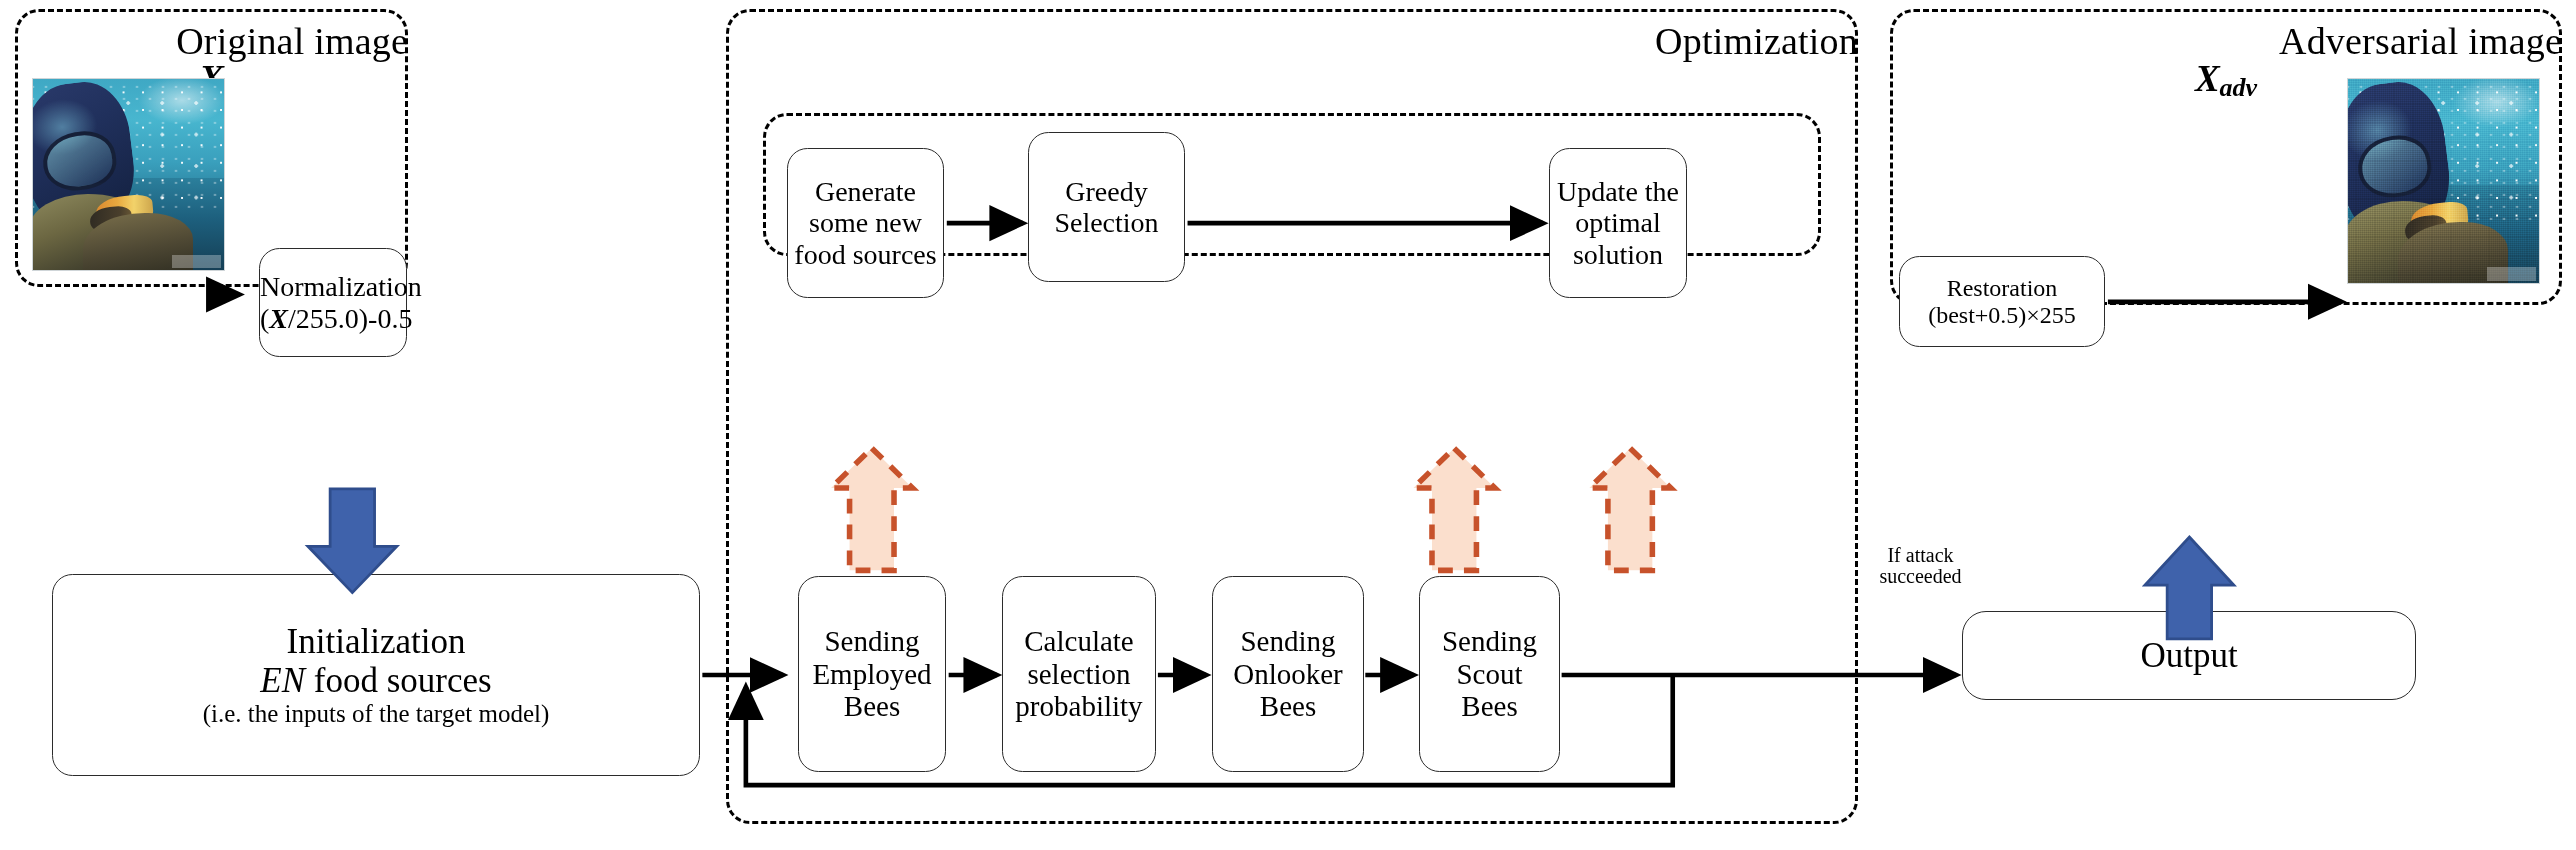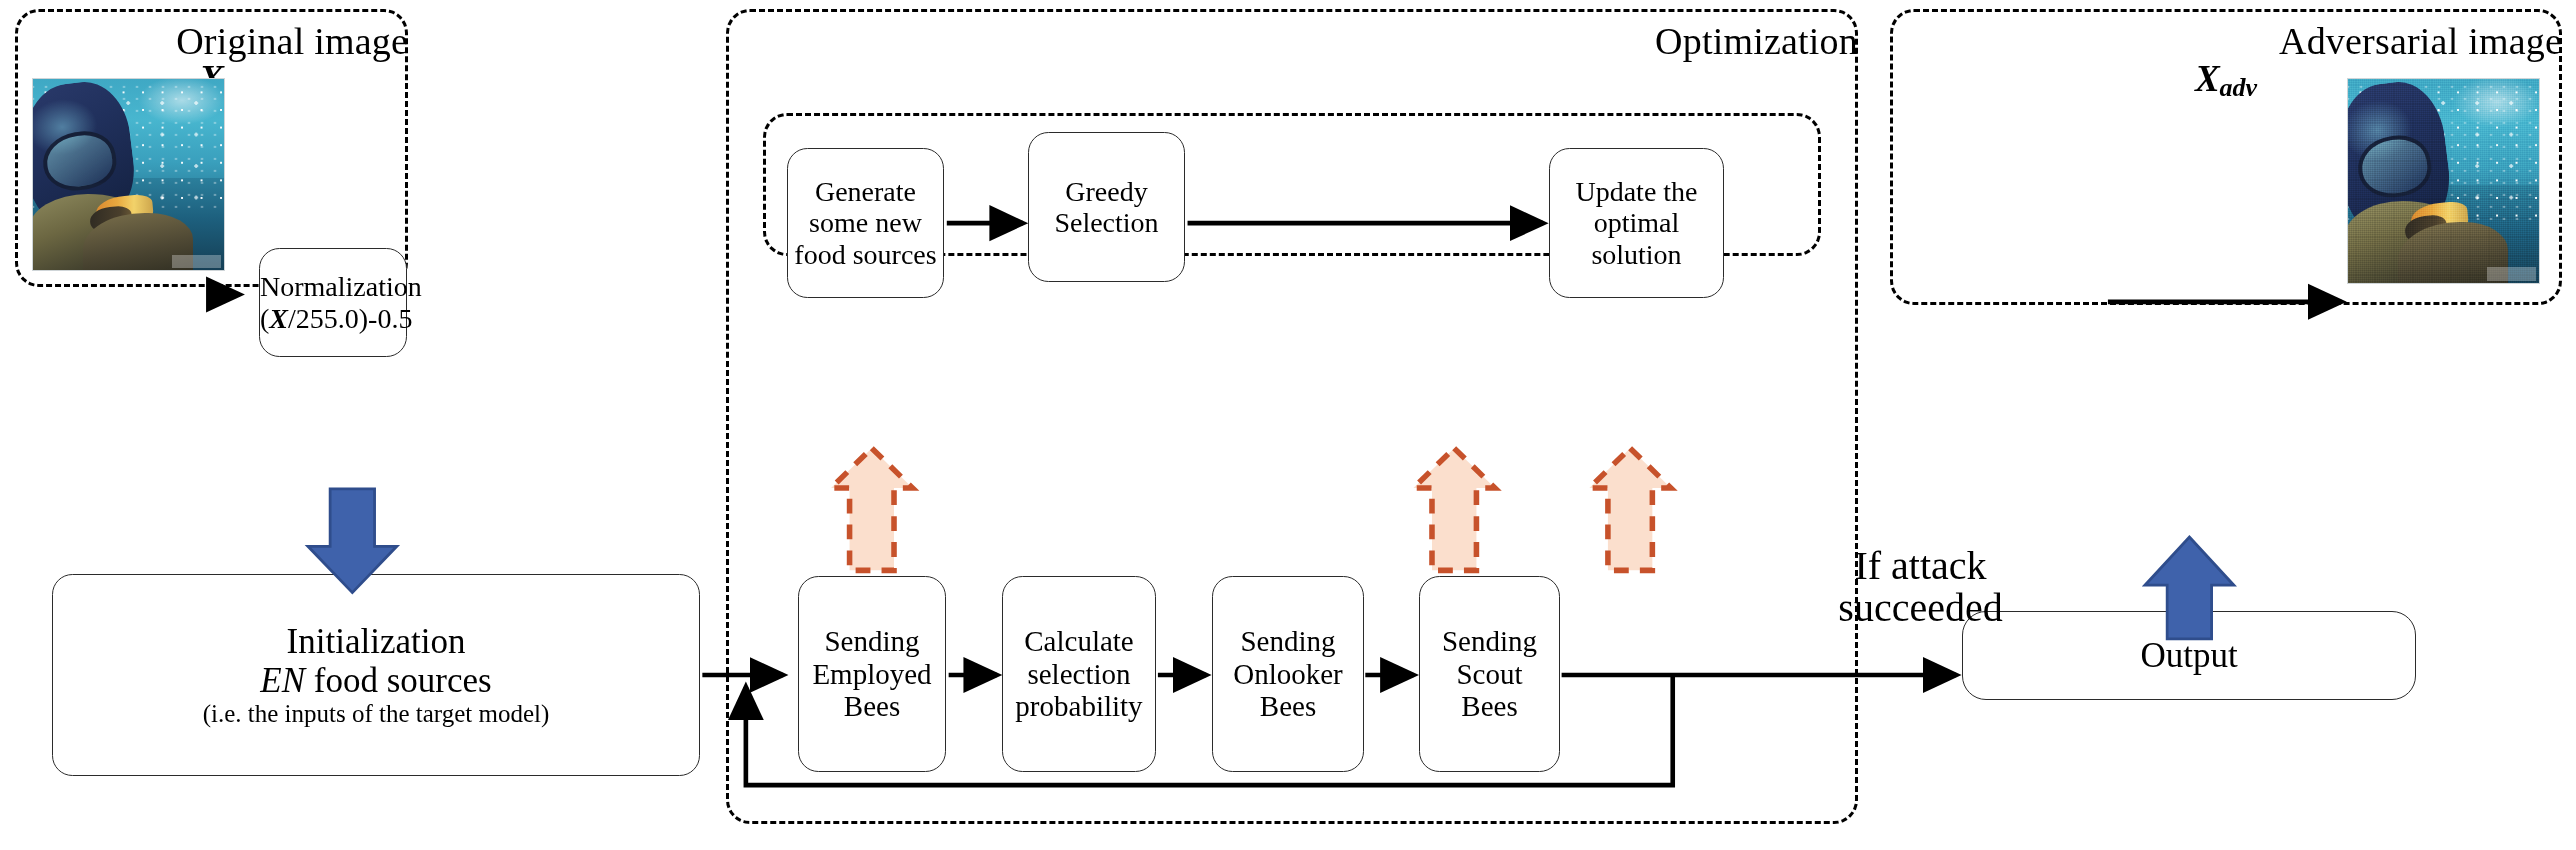--- a/index.html
+++ b/index.html
@@ -131,21 +131,21 @@
       repeating-linear-gradient(90deg, rgba(255,255,255,.05) 0 0.9px, rgba(0,0,0,.05) 0.9px 1.9px);
     mix-blend-mode:overlay;
   }
 
   
   #wires{position:absolute;left:0;top:0;width:2576px;height:850px;pointer-events:none;}
 
   .lbl-free{
     position:absolute;
     text-align:center;
-    font-size:40px;
+    font-size:20px;
     line-height:1.06;
     white-space:nowrap;
   }
 </style>
 </head>
 <body>
 
 <div id="stage">
 
   <div class="dashgroup" style="left:15px; top:9.3px; width:393px; height:278px;"></div>
@@ -185,21 +185,21 @@
     </span>
   </div>
 
   <div class="rbox" style="left:1028px; top:132px; width:157px; height:150px; font-size:28px;">
     <span class="lines">
       <span class="ln">Greedy</span>
       <span class="ln">Selection</span>
     </span>
   </div>
 
-  <div class="rbox" style="left:1549px; top:148px; width:175px; height:150px; font-size:28px;">
+  <div class="rbox" style="left:1549px; top:148px; width:138px; height:150px; font-size:28px;">
     <span class="lines">
       <span class="ln">Update the</span>
       <span class="ln">optimal</span>
       <span class="ln">solution</span>
     </span>
   </div>
 
   <div class="rbox" style="left:798px; top:576px; width:148px; height:196px; font-size:29px;">
     <span class="lines">
       <span class="ln">Sending</span>
@@ -253,20 +253,26 @@
     <div class="diver"></div>
       <div class="mask"></div>
     <div class="reef"></div>
       <div class="fish"></div>
       <div class="fishdark"></div>
       <div class="reef2"></div>
     <div class="noise"></div>
     <div class="wm"></div>
   </div>
 
+  <div class="rbox" style="left:1899px; top:256px; width:206px; height:91px; font-size:24px;">
+    <span class="lines">
+      <span class="ln">Restoration</span>
+      <span class="ln">(best+0.5)×255</span>
+    </span>
+  </div>
 
   <div class="rbox" style="left:1962px; top:611px; width:454px; height:89px; font-size:35px; border-radius:24px;">
     <span class="lines">
       <span class="ln">Output</span>
     </span>
   </div>
 
   <div class="lbl-free" style="left:1786px; top:545px; width:269px;">
     <span class="ln" style="display:block;">If attack</span>
     <span class="ln" style="display:block;">succeeded</span>

